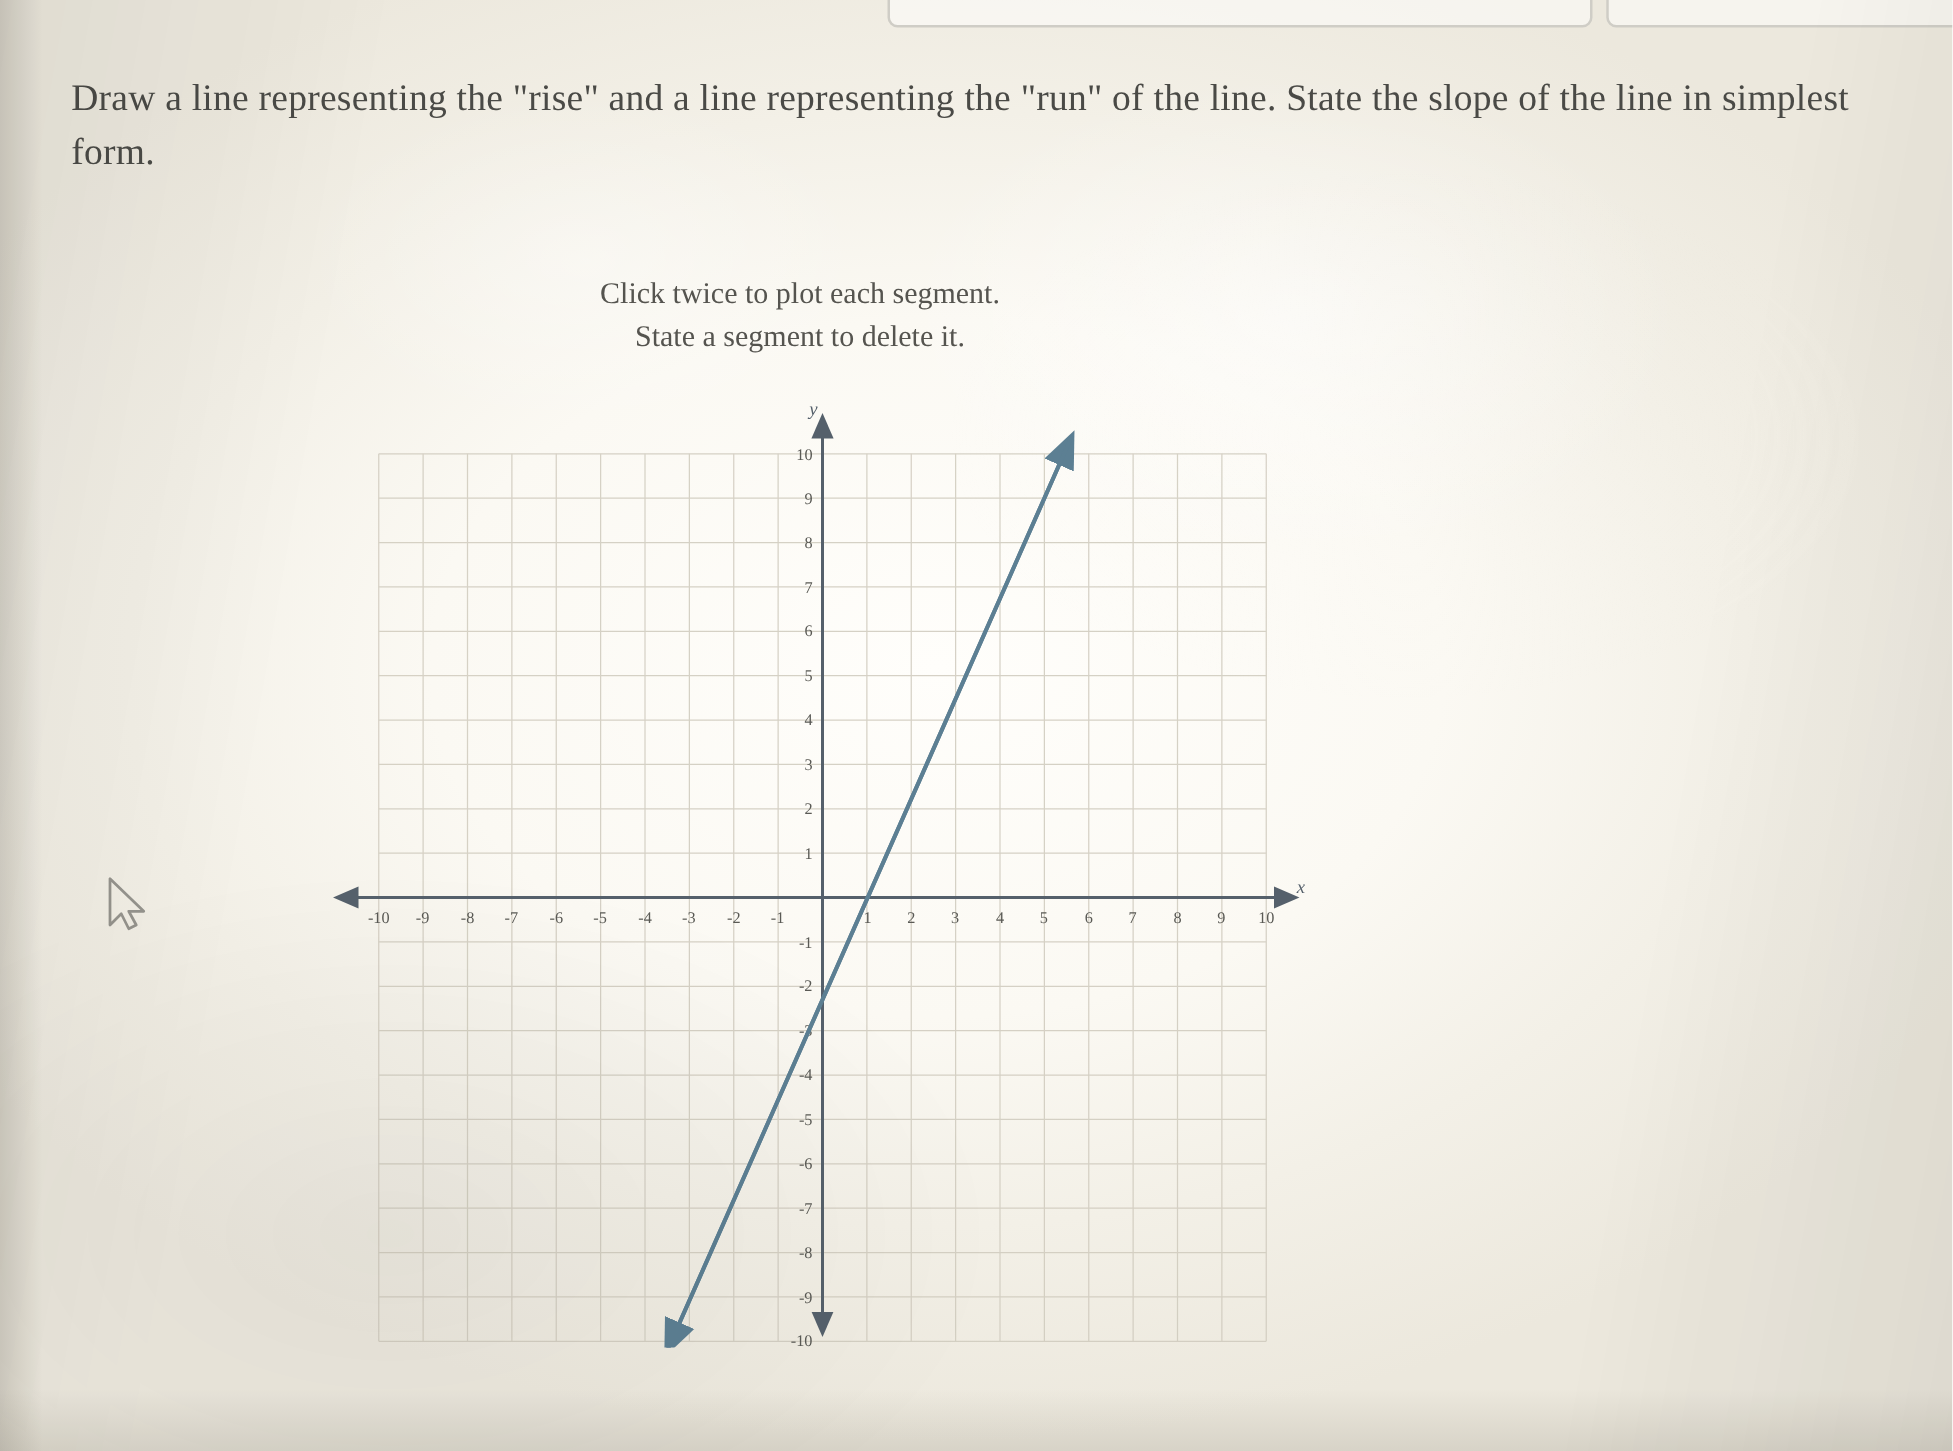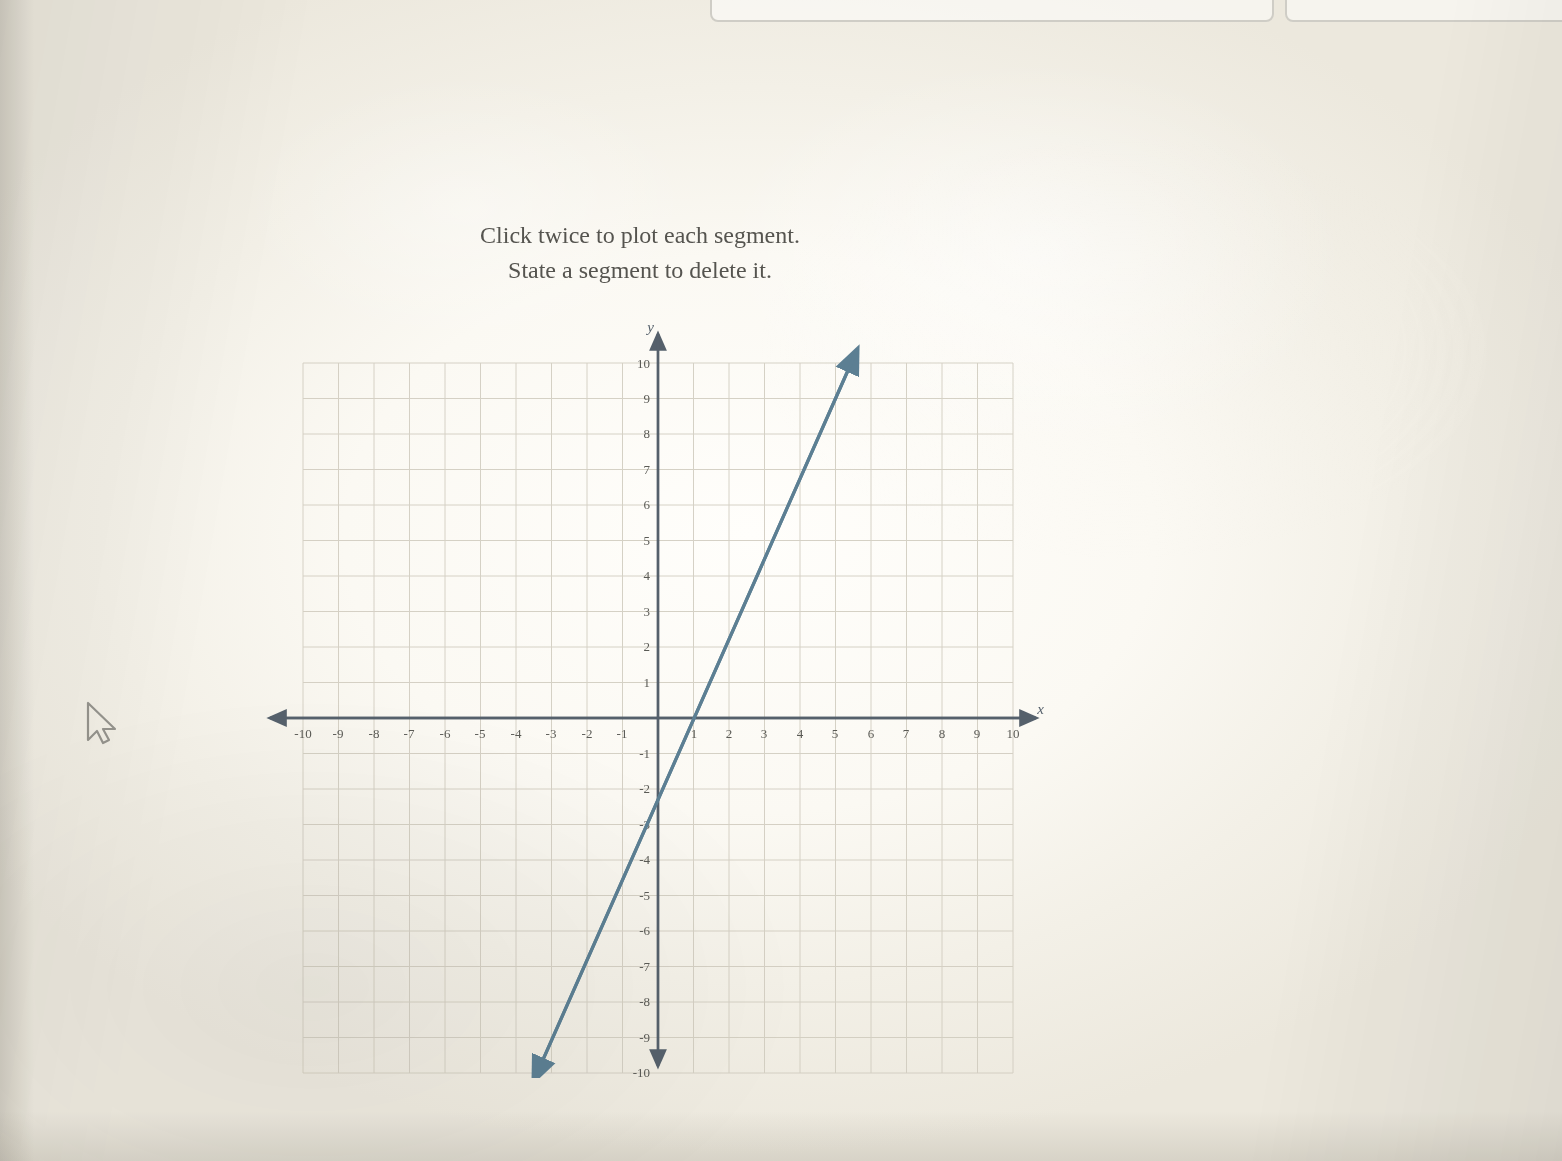--- a/index.html
+++ b/index.html
@@ -118,20 +118,21 @@
 
 <div id="page">
 
   <div id="glare"></div>
 
   <div id="top-chrome">
     <div id="chrome-box-1" class="chrome-box"></div>
     <div id="chrome-box-2" class="chrome-box"></div>
   </div>
 
+  <div id="question">Draw a line representing the "rise" and a line representing the "run" of the line. State the slope of the line in simplest form.</div>
 
   <div id="instructions">
     <div>Click twice to plot each segment.</div>
     <div>State a segment to delete it.</div>
   </div>
 
   <div id="graph-wrap">
     <svg id="graph-svg" width="790" height="760" viewBox="0 0 790 760">
       <defs>
         <marker id="axis-arrow" markerWidth="9" markerHeight="9" refX="7" refY="4.5" orient="auto">

